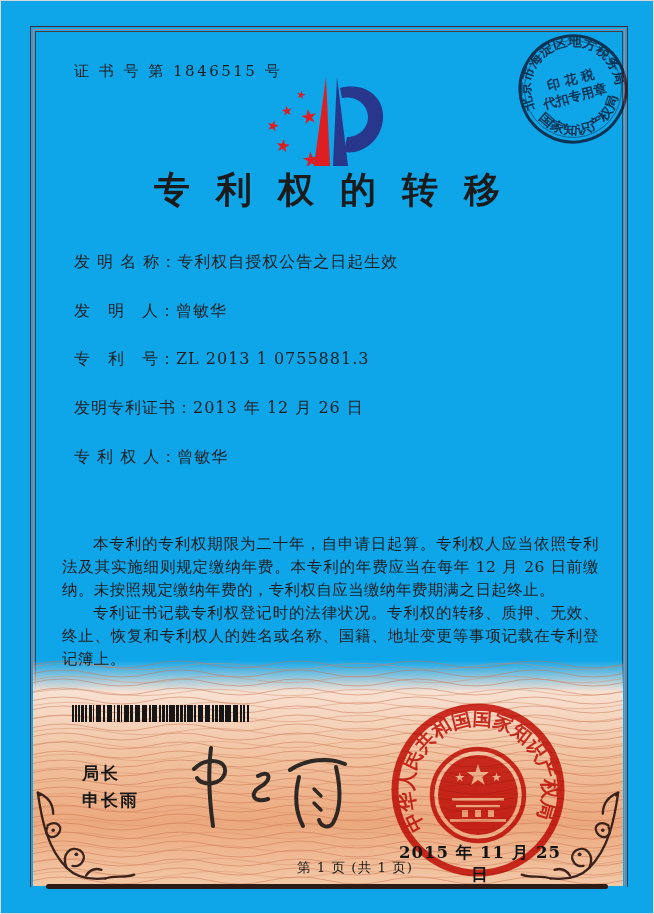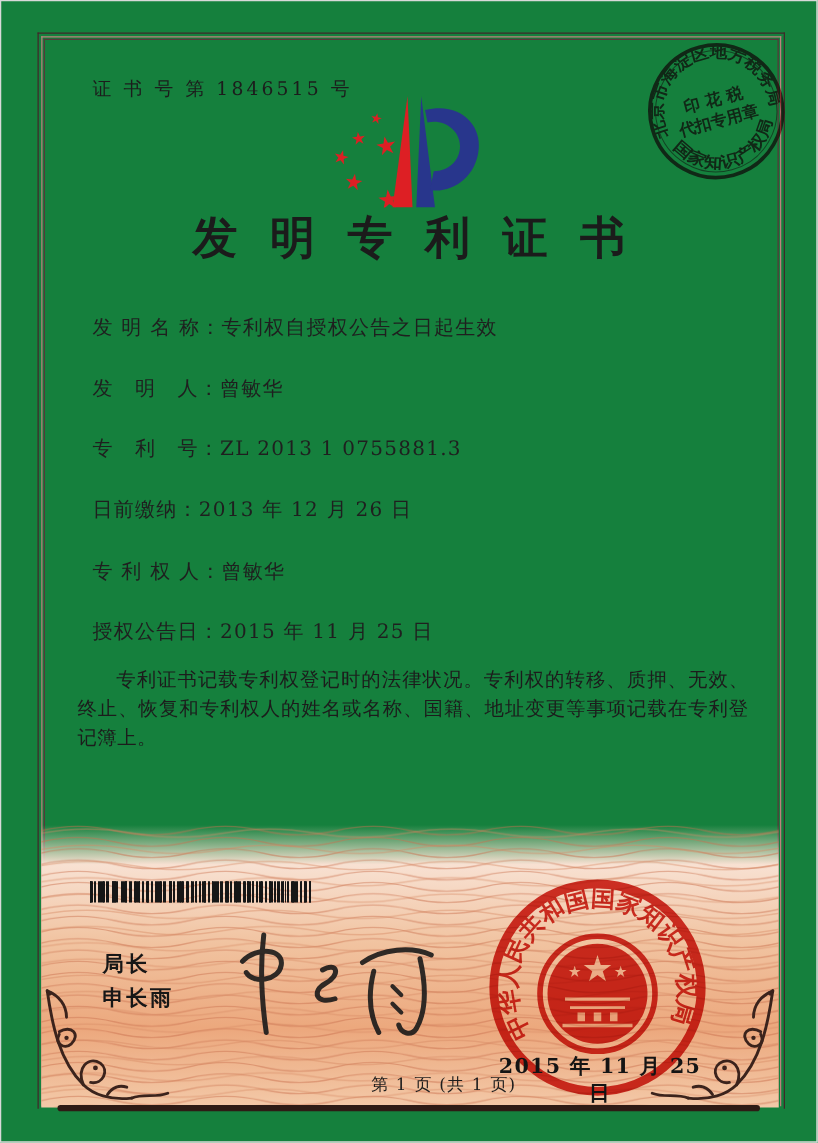--- a/index.html
+++ b/index.html
@@ -1,16 +1,16 @@
 <!DOCTYPE html>
 <html><head>
 <meta charset="utf-8">
 <style>
   html,body{margin:0;padding:0;background:#f2f2f2;}
-  .page{position:relative;width:654px;height:914px;background:#15803d;overflow:hidden;
+  .page{position:relative;width:654px;height:914px;background:#0ea5e9;overflow:hidden;
         font-family:"DejaVu Serif","Liberation Serif",serif;color:#1c1c1c;
         box-shadow:inset 0 0 0 1px #d9d9d9;}
   
   .frame{position:absolute;left:30px;top:26px;width:596px;height:860px;
          border:1px solid #41292a;border-bottom:none;}
   .frame::before{content:'';position:absolute;inset:2px;border:1px solid #bd807c;border-bottom:none;}
   .frame::after{content:'';position:absolute;inset:4px;border:1px solid #56393a;border-bottom:none;}
   .bottom-rule{position:absolute;left:46px;top:884px;width:562px;height:5px;
                background:#2e1b15;border-radius:3px;z-index:4;}
   
@@ -32,21 +32,21 @@
              font-size:15.5px;line-height:23px;text-align:justify;letter-spacing:0.4px;}
   .body-text p{margin:0;text-indent:2em;}
   
   .barcode{position:absolute;left:72px;top:705px;width:178px;height:17px;z-index:2;
     background-image:
       repeating-linear-gradient(90deg,#161616 0 1.5px,transparent 1.5px 3.5px),
       repeating-linear-gradient(90deg,#161616 0 1px,transparent 1px 6.5px),
       repeating-linear-gradient(90deg,#161616 0 2.5px,transparent 2.5px 9px);}
   
   .signer{position:absolute;left:82px;top:760px;z-index:2;
-          font-family:Liberation Mono, monospace;font-weight:bold;
+          font-family:Liberation Sans, sans-serif;font-weight:bold;
           font-size:17px;line-height:27px;color:#171717;letter-spacing:2px;}
   .signature{position:absolute;left:178px;top:736px;width:178px;height:96px;z-index:3;}
   
   .seal{position:absolute;left:390px;top:702px;width:176px;height:176px;z-index:3;
         mix-blend-mode:multiply;opacity:.95;}
   .seal-date{position:absolute;left:398px;top:842px;width:164px;text-align:center;z-index:4;
              font-size:16.5px;font-weight:bold;letter-spacing:1px;color:#141414;}
   .footer{position:absolute;left:0;top:859px;width:100%;text-align:center;z-index:2;
           font-size:13.5px;letter-spacing:1px;color:#1d1d1d;margin-left:28px;}
   
@@ -93,44 +93,42 @@
       <use href="#st" transform="translate(27,72) scale(7) rotate(8)"></use>
       <use href="#st" transform="translate(55,86) scale(8.5) rotate(-6)"></use>
       <polygon points="58,92 70,3 74,92"></polygon>
     </g>
     <g fill="#28368c">
       <polygon points="77,92 81,3 92,92"></polygon>
       <path d="M84,14 C112,7 129,26 127,45 C125,69 104,81 88,78 L91,63 C103,63 112,54 112,43 C112,30 99,21 86,24 Z"></path>
     </g>
   </svg>
 
-  <div class="title">发明专利证书</div>
+  <div class="title">专利权的转移</div>
 
   <div class="fields">
     <div class="field-row">
       <span class="field-label">发 明 名 称：</span><span class="field-value">专利权自授权公告之日起生效</span>
     </div>
     <div class="field-row">
       <span class="field-label">发　明　人：</span><span class="field-value">曾敏华</span>
     </div>
     <div class="field-row">
       <span class="field-label">专　利　号：</span><span class="field-value">ZL 2013 1 0755881.3</span>
     </div>
     <div class="field-row">
-      <span class="field-label">日前缴纳：</span><span class="field-value">2013 年 12 月 26 日</span>
+      <span class="field-label">发明专利证书：</span><span class="field-value">2013 年 12 月 26 日</span>
     </div>
     <div class="field-row">
       <span class="field-label">专 利 权 人：</span><span class="field-value">曾敏华</span>
     </div>
-    <div class="field-row">
-      <span class="field-label">授权公告日：</span><span class="field-value">2015 年 11 月 25 日</span>
-    </div>
   </div>
 
   <div class="body-text">
+    <p>本专利的专利权期限为二十年，自申请日起算。专利权人应当依照专利法及其实施细则规定缴纳年费。本专利的年费应当在每年 12 月 26 日前缴纳。未按照规定缴纳年费的，专利权自应当缴纳年费期满之日起终止。</p>
     <p>专利证书记载专利权登记时的法律状况。专利权的转移、质押、无效、终止、恢复和专利权人的姓名或名称、国籍、地址变更等事项记载在专利登记簿上。</p>
   </div>
 
   <div class="barcode"></div>
 
   <div class="signer">
     <div>局长</div>
     <div>申长雨</div>
   </div>
 

